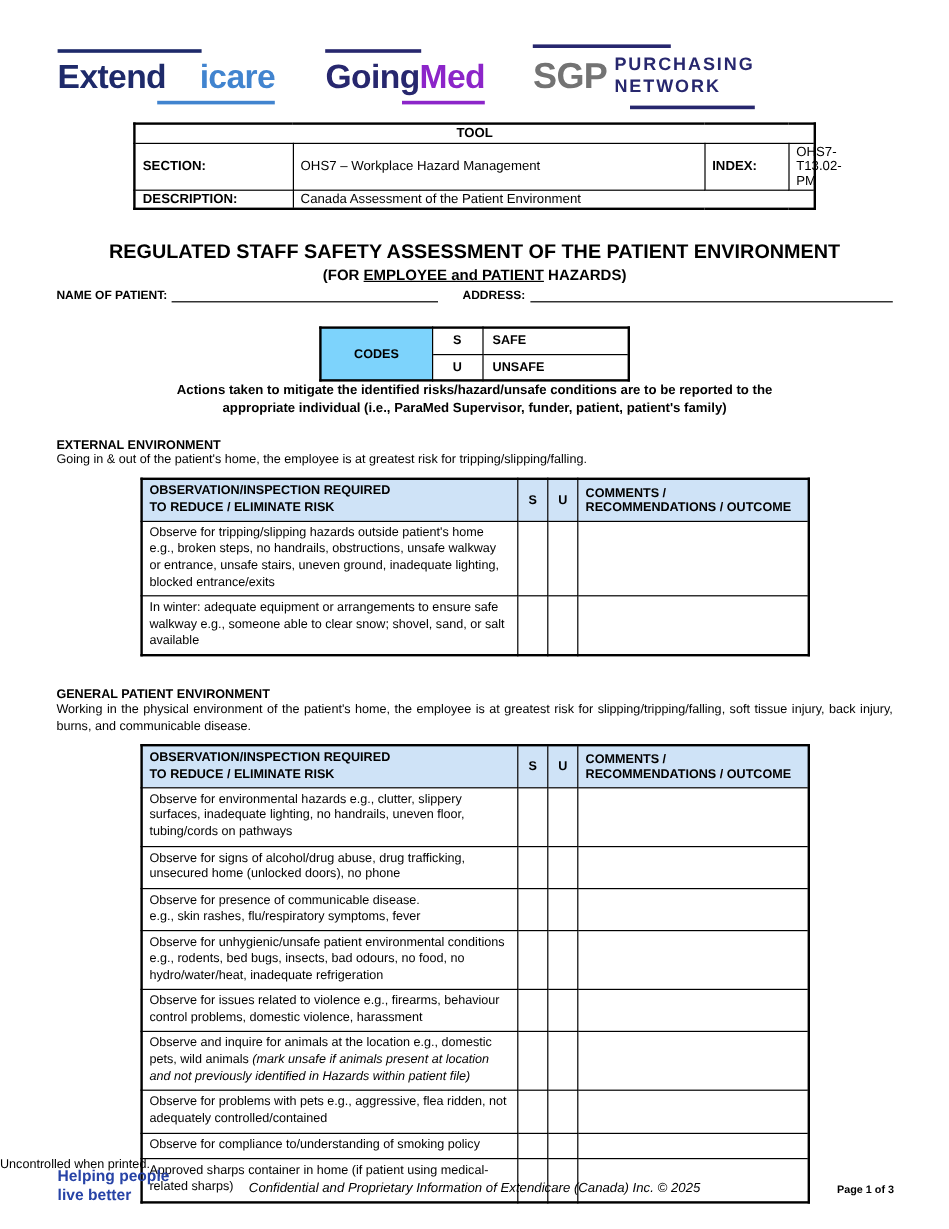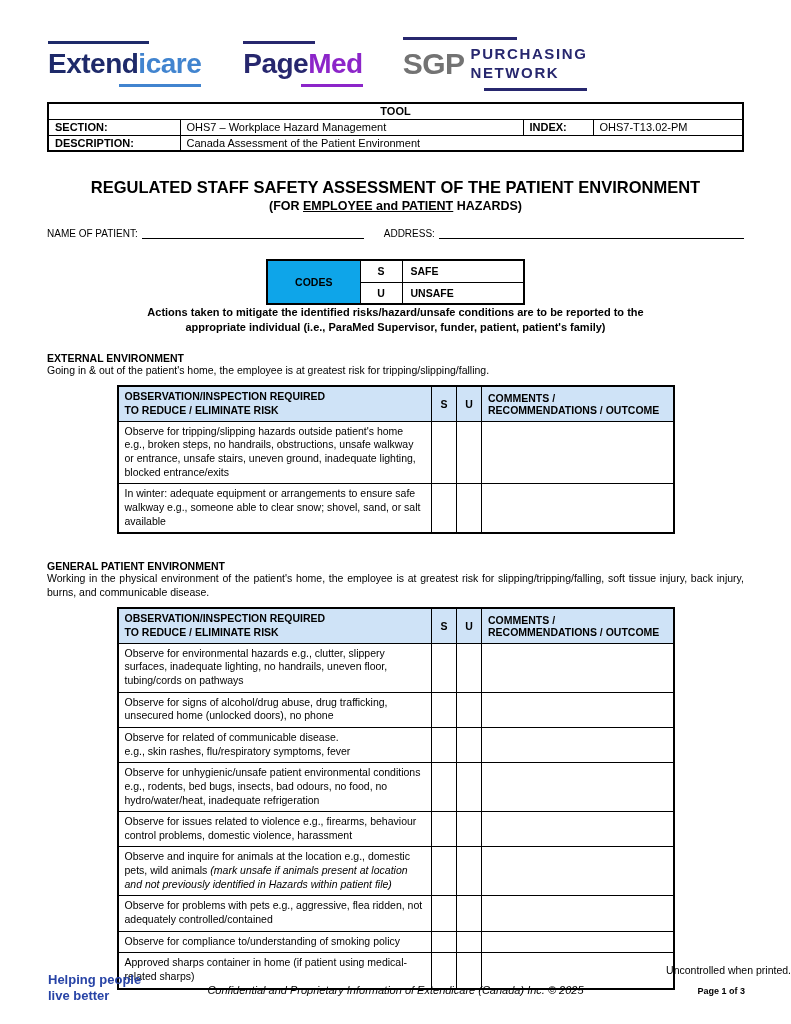--- a/index.html
+++ b/index.html
@@ -9,54 +9,54 @@
     font-family:"Liberation Sans", sans-serif; color:#000;
   }
 
   
   .logos { display:flex; align-items:center; padding:40px 0 0 48px; height:88px; }
   .logo { position:relative; font-weight:bold; letter-spacing:-0.5px; white-space:nowrap; }
   .logo .rule-top, .logo .rule-bottom { position:absolute; height:3px; }
   .logo-ext { font-size:28px; margin-right:42px; }
   .logo-ext .rule-top { top:-7px; left:0; width:66%; background:#1e2a6a; }
   .logo-ext .rule-bottom { bottom:-7px; right:0; width:54%; background:#4184cf; }
-  .ext-1 { color:#1e2a6a; } .ext-2 { color:#4184cf; }
+  .ext-1 { color:#1e2a6a; } .ext-2 { color:#4184cf;margin-left:28px; }
   .logo-pm { font-size:28px; margin-right:40px; }
   .logo-pm .rule-top { top:-7px; left:0; width:60%; background:#27276e; }
   .logo-pm .rule-bottom { bottom:-7px; right:0; width:52%; background:#8c25c9; }
   .pm-1 { color:#27276e; } .pm-2 { color:#8c25c9; }
   .logo-sgp { display:flex; align-items:center; font-size:30px; }
   .logo-sgp .rule-top { top:-8px; left:0; width:62%; background:#27276e; }
   .logo-sgp .rule-bottom { bottom:-8px; right:0; width:56%; background:#27276e; }
   .sgp-1 { color:#737373; margin-right:6px; }
   .sgp-2 { display:flex; flex-direction:column; color:#27276e; font-size:15px; letter-spacing:1.6px; line-height:1.25; font-weight:bold; }
 
   
   table { border-collapse:collapse; }
-  .tool-table { width:697px; margin:14px auto 0; border:2px solid #000; table-layout:fixed; }
+  .tool-table { width:569px; margin:14px auto 0; border:2px solid #000; table-layout:fixed; }
   .tool-table td { border:1px solid #000; font-size:11px; padding:1px 6px; height:16px; vertical-align:middle; }
   .tool-table .lbl { font-weight:bold; }
   .tool-title { text-align:center; font-weight:bold; }
 
   
   .doc-title { margin-top:26px; text-align:center; font-weight:bold; font-size:16.5px; }
   .doc-subtitle { text-align:center; font-weight:bold; font-size:12.5px; margin-top:2px; }
   .doc-subtitle .u { text-decoration:underline; }
 
   
-  .patient-line { display:flex; align-items:flex-end; width:697px; margin:14px auto 0; font-size:10px; font-weight:normal; }
+  .patient-line { display:flex; align-items:flex-end; width:697px; margin:4px auto 0; font-size:10px; font-weight:bold; }
   .fill-line { border-bottom:1px solid #000; height:12px; }
   .fill-name { width:222px; margin-left:4px; }
   .addr-lbl { margin-left:20px; }
   .fill-addr { flex:1; margin-left:4px; }
 
   
   .codes-table { margin:20px auto 0; border:2px solid #000; }
   .codes-table td { border:1px solid #000; font-size:10.5px; font-weight:bold; vertical-align:middle; }
-  .codes-label { background:#0ea5e9; width:93px; text-align:center; }
+  .codes-label { background:#7dd3fc; width:93px; text-align:center; }
   .codes-code { width:42px; text-align:center; height:22px; }
   .codes-meaning { width:122px; padding-left:8px; }
 
   
   .actions-note { text-align:center; font-weight:bold; font-size:11px; line-height:1.4; white-space:pre-line; }
   .section-block { width:697px; margin:0 auto; }
   .sec-ext { margin-top:16px; }
   .sec-gen { margin-top:26px; }
   .section-heading { font-weight:bold; font-size:10.5px; }
   .section-desc { font-size:10.5px; line-height:1.3; text-align:justify; }
@@ -70,36 +70,36 @@
   .col-su { width:25px; }
   .su-header { text-align:center; }
   .comments-header { text-align:left; }
   .obs-cell { padding:3px 6px 4px; line-height:1.3; white-space:pre-line; }
   .obs-cell i { font-style:italic; }
   .su-cell, .comments-cell { padding:0; }
 
   
   .footer { position:absolute; left:0; right:0; top:962px; height:50px; }
   .tagline { position:absolute; left:48px; top:10px; color:#2743a6; font-weight:bold; font-size:13px; line-height:1.25; white-space:pre-line; }
-  .uncontrolled { position:absolute; left:0; right:0; top:2px; text-align:right; font-size:10.5px; }
+  .uncontrolled { position:absolute; left:0; right:0; top:2px; text-align:left; font-size:10.5px; }
   .confidential { position:absolute; left:0; right:0; top:22px; text-align:center; font-size:11px; font-style:italic; }
   .page-num { position:absolute; right:46px; top:24px; font-size:9px; font-weight:bold; }
 </style>
 </head>
 <body>
 
 <div class="logos">
   <div class="logo logo-ext">
     <div class="rule-top"></div>
     <span class="ext-1">Extend</span><span class="ext-2">icare</span>
     <div class="rule-bottom"></div>
   </div>
   <div class="logo logo-pm">
     <div class="rule-top"></div>
-    <span class="pm-1">Page</span><span class="pm-2">Med</span>
+    <span class="pm-1">Going</span><span class="pm-2">Med</span>
     <div class="rule-bottom"></div>
   </div>
   <div class="logo logo-sgp">
     <div class="rule-top"></div>
     <span class="sgp-1">SGP</span>
     <span class="sgp-2">
         <span>PURCHASING</span>
         <span>NETWORK</span>
       </span>
     <div class="rule-bottom"></div>
@@ -220,21 +220,21 @@
         <td class="su-cell"></td>
         <td class="comments-cell"></td>
       </tr>
       <tr>
         <td class="obs-cell">Observe for signs of alcohol/drug abuse, drug trafficking, unsecured home (unlocked doors), no phone</td>
         <td class="su-cell"></td>
         <td class="su-cell"></td>
         <td class="comments-cell"></td>
       </tr>
       <tr>
-        <td class="obs-cell">Observe for related of communicable disease.
+        <td class="obs-cell">Observe for presence of communicable disease.
 e.g., skin rashes, flu/respiratory symptoms, fever</td>
         <td class="su-cell"></td>
         <td class="su-cell"></td>
         <td class="comments-cell"></td>
       </tr>
       <tr>
         <td class="obs-cell">Observe for unhygienic/unsafe patient environmental conditions e.g., rodents, bed bugs, insects, bad odours, no food, no hydro/water/heat, inadequate refrigeration</td>
         <td class="su-cell"></td>
         <td class="su-cell"></td>
         <td class="comments-cell"></td>

